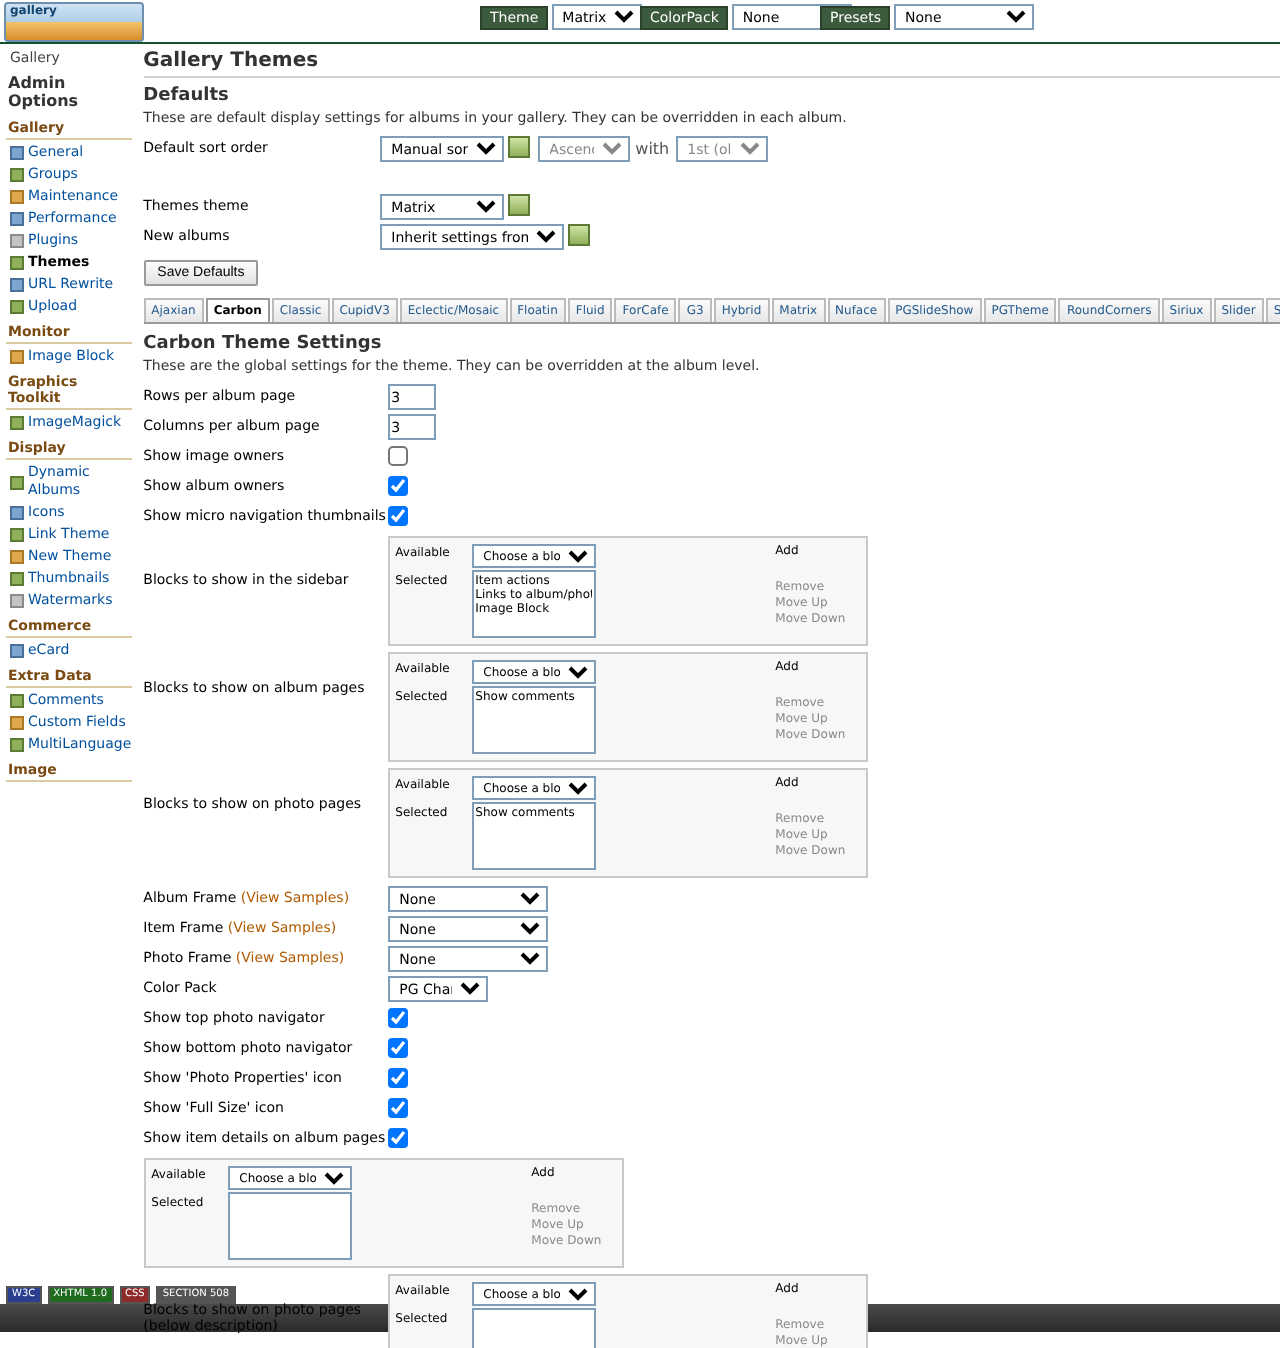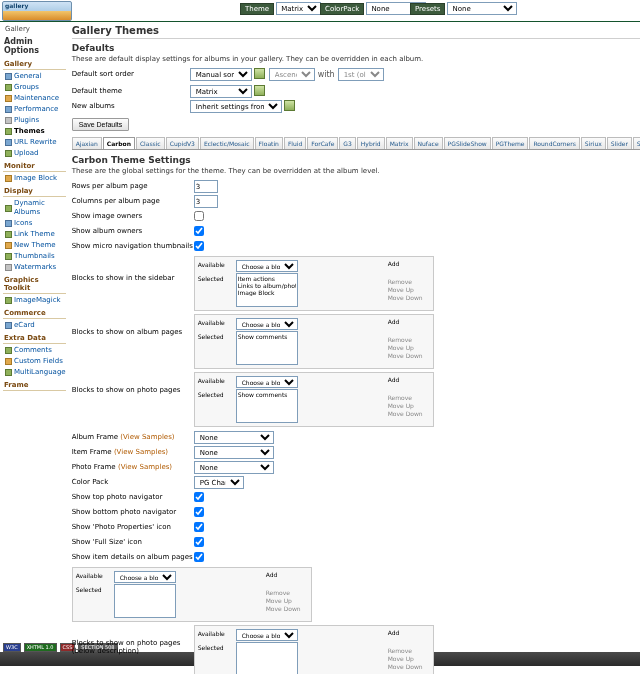--- a/index.html
+++ b/index.html
@@ -348,20 +348,28 @@
 
     <div>
       <div class="sb-group">Monitor</div>
       <div class="sb-item">
           <span class="sb-ico orange"></span>
           <span>Image Block</span>
         </div>
     </div>
 
     <div>
+      <div class="sb-group">Graphics Toolkit</div>
+      <div class="sb-item">
+          <span class="sb-ico"></span>
+          <span>ImageMagick</span>
+        </div>
+    </div>
+
+    <div>
       <div class="sb-group">Display</div>
       <div class="sb-item">
           <span class="sb-ico"></span>
           <span>Dynamic Albums</span>
         </div>
       <div class="sb-item">
           <span class="sb-ico blue"></span>
           <span>Icons</span>
         </div>
       <div class="sb-item">
@@ -376,28 +384,20 @@
           <span class="sb-ico"></span>
           <span>Thumbnails</span>
         </div>
       <div class="sb-item">
           <span class="sb-ico grey"></span>
           <span>Watermarks</span>
         </div>
     </div>
 
     <div>
-      <div class="sb-group">Graphics Toolkit</div>
-      <div class="sb-item">
-          <span class="sb-ico"></span>
-          <span>ImageMagick</span>
-        </div>
-    </div>
-
-    <div>
       <div class="sb-group">Commerce</div>
       <div class="sb-item">
           <span class="sb-ico blue"></span>
           <span>eCard</span>
         </div>
     </div>
 
     <div>
       <div class="sb-group">Extra Data</div>
       <div class="sb-item">
@@ -408,42 +408,42 @@
           <span class="sb-ico orange"></span>
           <span>Custom Fields</span>
         </div>
       <div class="sb-item">
           <span class="sb-ico"></span>
           <span>MultiLanguage</span>
         </div>
     </div>
 
     <div>
-      <div class="sb-group">Frame</div>
+      <div class="sb-group">Image</div>
     </div>
   </div>
 
   <div class="content">
 
     <div class="page-title">Gallery Themes</div>
 
     <div class="sec-title">Defaults</div>
     <div class="sec-desc">These are default display settings for albums in your gallery. They can be overridden in each album.</div>
 
     <div class="frow">
       <div class="flabel">Default sort order</div>
       <select style="width:62px"><option>Manual sort order</option></select>
       <span class="smallgreen"></span>
       <select style="width:46px;margin-left:4px;color:#888"><option>Ascending</option></select>
-      <span style="margin:2px 3px 4px 3px;color:#555">with</span>
+      <span style="margin:2px 3px 16px 3px;color:#555">with</span>
       <select style="width:46px;color:#888"><option>1st (oldest) d</option></select>
     </div>
 
     <div class="frow">
-      <div class="flabel">Default theme</div>
+      <div class="flabel">Themes theme</div>
       <select style="width:62px"><option>Matrix</option></select>
       <span class="smallgreen"></span>
     </div>
 
     <div class="frow">
       <div class="flabel">New albums</div>
       <select style="width:92px"><option>Inherit settings from parent album</option></select>
       <span class="smallgreen"></span>
     </div>
 

